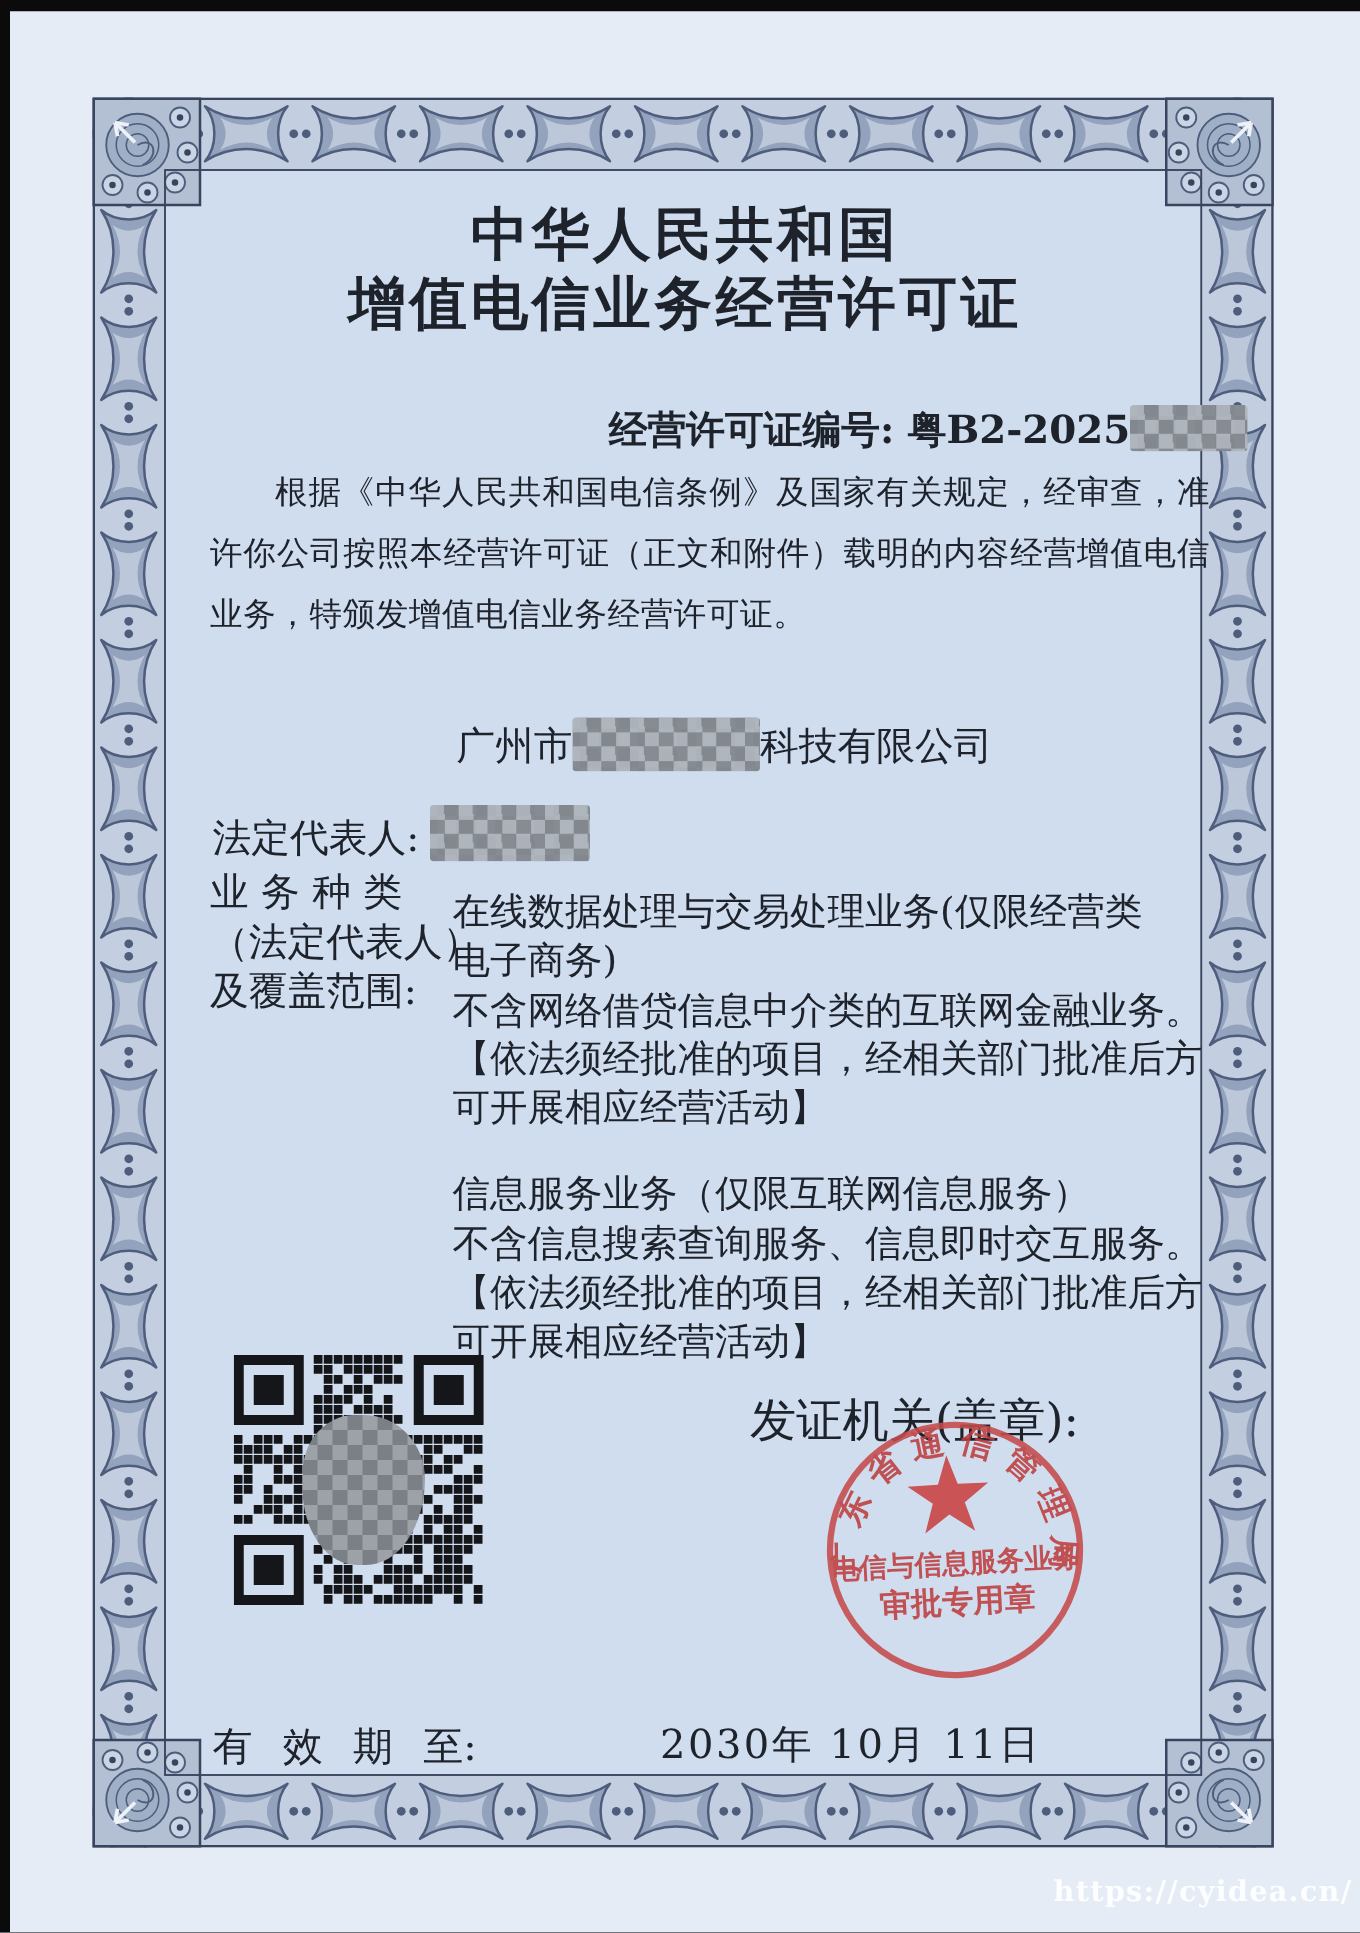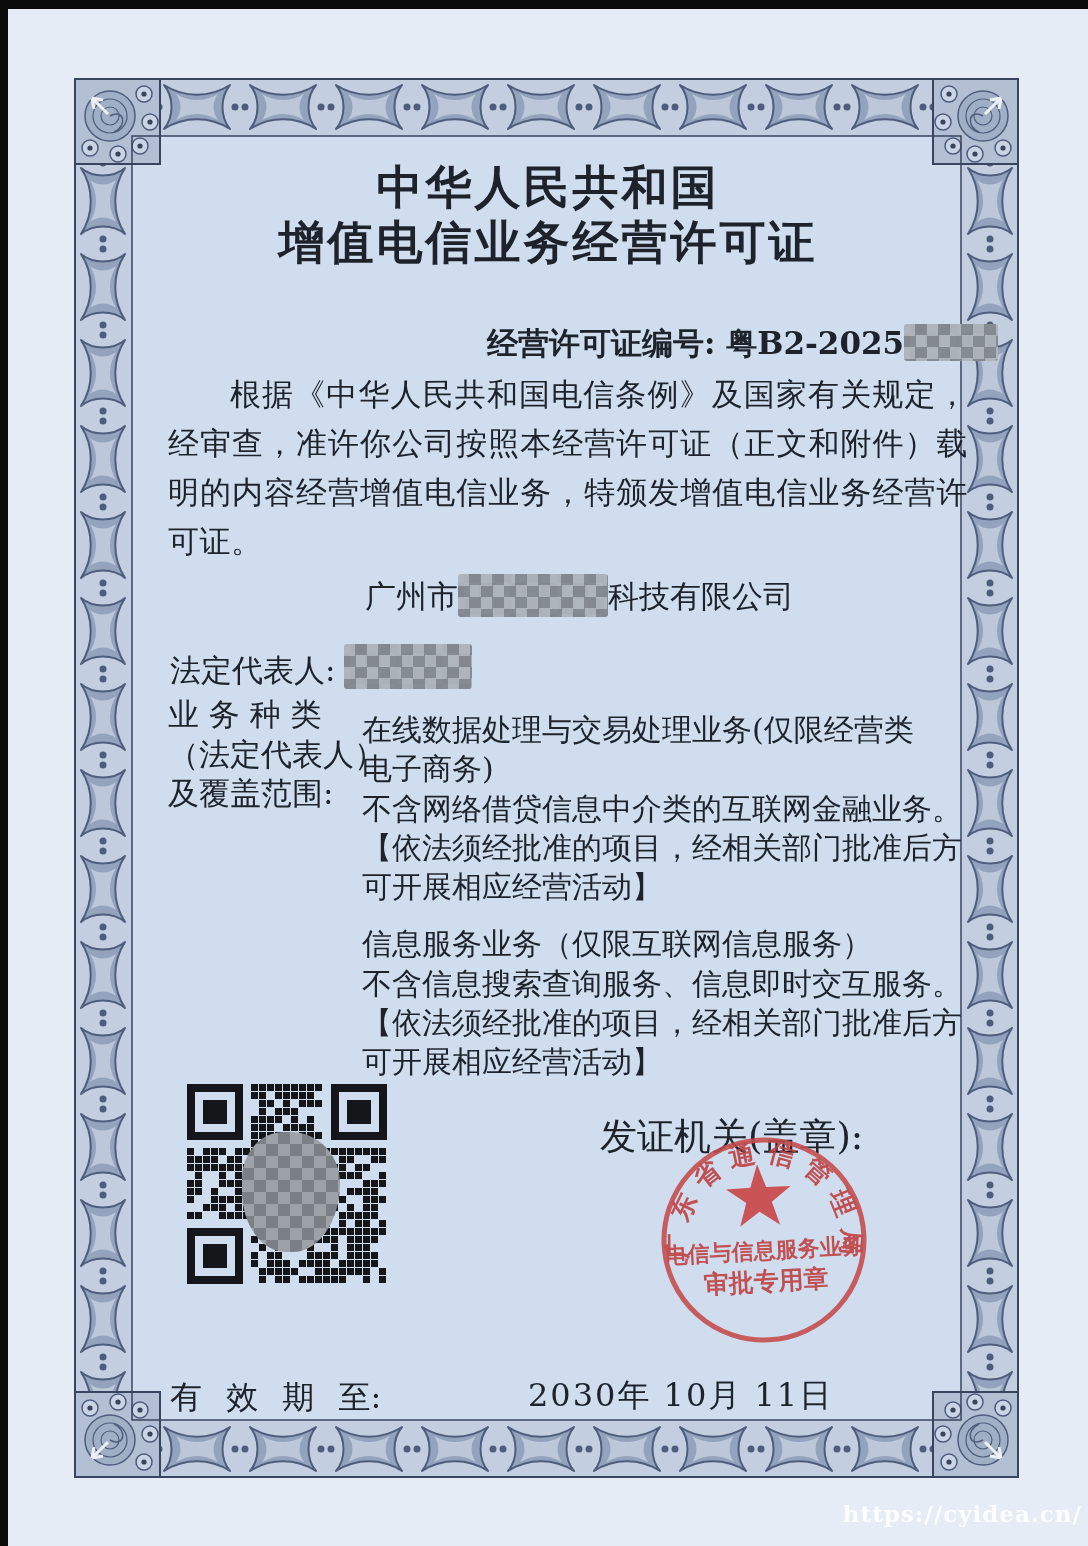--- a/index.html
+++ b/index.html
@@ -11,30 +11,30 @@
   }
   .edge-top{position:absolute;left:0;top:0;width:1088px;height:9px;background:#0b0b0c;}
   .edge-left{position:absolute;left:0;top:0;width:8px;height:1546px;background:#0b0b0c;}
   .paper{position:absolute;left:74px;top:78px;width:945px;height:1400px;background:#cfddef;}
   .frame-svg{position:absolute;left:74px;top:78px;width:945px;height:1400px;}
 
   .abs{position:absolute;}
   .title{left:78px;top:160px;width:940px;text-align:center;
          font-size:46px;font-weight:bold;line-height:55px;letter-spacing:3px;}
   .license-line{left:487px;top:323px;font-size:31px;font-weight:bold;white-space:nowrap;}
-  .intro{left:168px;top:370px;width:800px;font-size:31px;line-height:49px;
+  .intro{left:168px;top:370px;width:800px;font-size:26px;line-height:49px;
          text-indent:2em;letter-spacing:0.5px;text-align:justify;}
 
   .lbl{font-size:31px;white-space:nowrap;}
   .lbl-wide{word-spacing:9px;}
   .val{font-size:31px;white-space:nowrap;}
 
   .biz-label{left:168px;top:695px;font-size:31px;line-height:39.5px;white-space:nowrap;}
   .biz-values{left:362px;top:710px;font-size:30px;line-height:39.3px;white-space:nowrap;}
-  .biz-block2{margin-top:18px;font-family:Liberation Serif, serif;}
+  .biz-block2{margin-top:30px;font-family:Liberation Serif, serif;}
 
   .mosaic{
     display:inline-block;vertical-align:-10px;border-radius:3px;
     background:
       repeating-conic-gradient(rgba(130,135,142,.9) 0% 25%, rgba(175,181,188,.9) 0% 50%) 0 0/23px 23px,
       repeating-conic-gradient(#8d929a 0% 25%, #b2b8bf 0% 50%) 6px 9px/31px 31px,#9aa0a7;
     filter:blur(.6px);
   }
   .mosaic-license{width:94px;height:37px;vertical-align:-7px;}
   .mosaic-company{width:150px;height:43px;}

